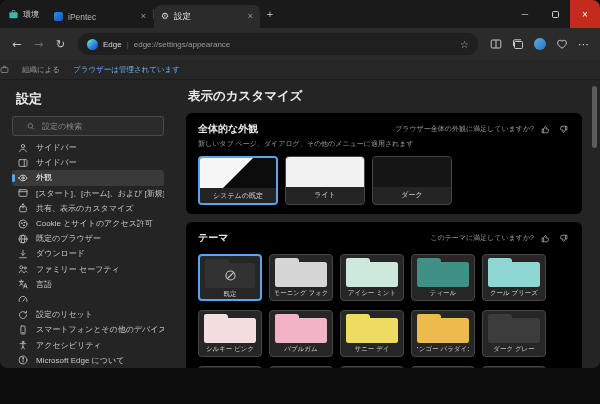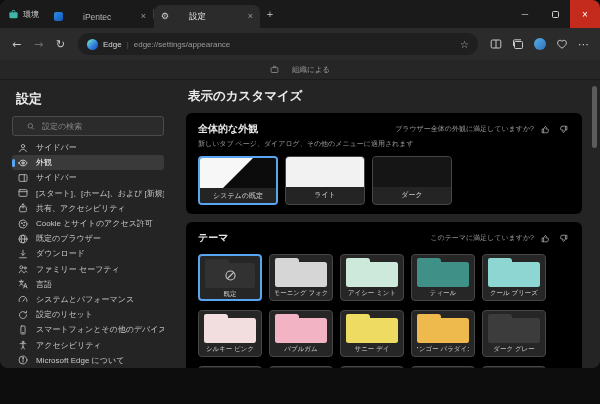--- a/index.html
+++ b/index.html
@@ -3,21 +3,21 @@
 <meta charset="utf-8">
 <style>
   html,body{margin:0;padding:0;background:#0d0d0d;font-family:"Liberation Sans","DejaVu Sans",sans-serif;}
   *{box-sizing:border-box;}
   .window{width:600px;height:368px;border-radius:8px;overflow:hidden;background:#242424;position:relative;margin:0 auto;}
 
   
   .titlebar{height:28px;background:#1a1a1a;display:flex;align-items:flex-end;}
   .workspace{display:flex;align-items:center;gap:4px;padding:0 8px;height:28px;}
   .ws-label{font-size:8px;color:#cfcfcf;}
-  .tab{width:106px;height:23px;display:flex;align-items:center;gap:20px;padding:0 7px;border-radius:7px 7px 0 0;color:#b5b5b5;font-size:8.5px;white-space:nowrap;overflow:hidden;}
+  .tab{width:106px;height:23px;display:flex;align-items:center;gap:5px;padding:0 7px;border-radius:7px 7px 0 0;color:#b5b5b5;font-size:8.5px;white-space:nowrap;overflow:hidden;}
   .tab.active{background:#2b2b2b;color:#e9e9e9;}
   .tab-close{margin-left:auto;font-size:9px;color:#9a9a9a;line-height:1;}
   .fav-ipentec{width:9px;height:9px;border-radius:2px;background:linear-gradient(135deg,#2f8fe8,#1156b8);flex:none;}
   .fav-gear{font-size:9px;color:#cfcfcf;line-height:1;flex:none;font-family:"DejaVu Sans",sans-serif;}
   .tab-divider{width:1px;height:10px;background:#3c3c3c;align-self:center;}
   .newtab{width:20px;height:20px;display:flex;align-items:center;justify-content:center;color:#b5b5b5;font-size:11px;align-self:center;}
   .win-controls{margin-left:auto;display:flex;height:28px;align-self:flex-start;}
   .wc{width:30px;height:28px;display:flex;align-items:center;justify-content:center;color:#cfcfcf;font-size:9px;}
   .wc .boxglyph{width:7px;height:7px;border:1px solid #cfcfcf;border-radius:1.5px;}
   .wc.close{background:#c42b1c;color:#fff;font-size:10px;}
@@ -28,21 +28,21 @@
   .tbtn.dim{color:#6a6a6a;}
   .addr{flex:1;height:22px;background:#1f1f1f;border-radius:11px;display:flex;align-items:center;padding:0 9px;margin:0 6px;gap:5px;min-width:0;}
   .edge-logo{width:11px;height:11px;border-radius:50%;background:linear-gradient(135deg,#6ee0c8 10%,#2f7de1 60%,#1b4fb0);flex:none;}
   .addr-badge{font-size:8px;color:#d8d8d8;flex:none;}
   .addr-div{color:#585858;font-size:8px;flex:none;}
   .addr-url{font-size:8px;color:#9a9a9a;flex:1;white-space:nowrap;overflow:hidden;}
   .addr-star{font-size:10px;color:#b5b5b5;flex:none;font-family:"DejaVu Sans",sans-serif;}
   .avatar{width:12px;height:12px;border-radius:50%;background:linear-gradient(135deg,#57b0e8,#2f6fb8);}
 
   
-  .banner{height:20px;background:#262626;border-bottom:1px solid #1b1b1b;display:flex;align-items:center;justify-content:center;gap:13px;font-size:7.5px;}
+  .banner{height:20px;background:#262626;border-bottom:1px solid #1b1b1b;display:flex;align-items:center;justify-content:flex-start;gap:13px;font-size:7.5px;}
   .banner .pref{color:#9a9a9a;}
   .banner .link{color:#6cb2f5;}
 
   
   .bodyrow{display:flex;height:324px;background:#242424;}
   .sidebar{width:172px;flex:none;padding:8px 8px 0 12px;}
   .sb-title{font-size:13px;font-weight:bold;color:#ececec;padding:2px 0 8px 4px;}
   .search{height:20px;border:1px solid #4a4a4a;border-radius:3px;background:#2b2b2b;display:flex;align-items:center;gap:5px;padding:0 14px;margin-bottom:4px;}
   .search input{background:transparent;border:0;outline:0;color:#ddd;font-size:8px;width:100%;font-family:inherit;}
   .search input::placeholder{color:#8a8a8a;}
@@ -153,20 +153,21 @@
     </div>
     <div class="tbtn">⋯</div>
   </div>
 
   <div class="banner">
     <svg width="9" height="9" viewBox="0 0 12 12">
         <rect x="1.5" y="3.5" width="9" height="6.5" rx="1.2" stroke="#9a9a9a" fill="none"></rect>
         <path d="M4.5 3.5V2.5a1 1 0 0 1 1-1h1a1 1 0 0 1 1 1v1" stroke="#9a9a9a" fill="none"></path>
       </svg>
     <span class="pref">組織による</span>
+    <span class="link">ブラウザーは管理されています</span>
   </div>
 
   <div class="bodyrow">
 
     <div class="sidebar">
       <div class="sb-title">設定</div>
       <div class="search">
         <svg width="9" height="9" viewBox="0 0 12 12">
             <circle cx="5" cy="5" r="3.4" stroke="#9a9a9a" fill="none"></circle>
             <line x1="7.6" y1="7.6" x2="10.5" y2="10.5" stroke="#9a9a9a"></line>
@@ -176,55 +177,55 @@
 
       <div class="nav-item">
         <span class="ni">
             <svg width="10" height="10" viewBox="0 0 12 12">
               <circle cx="6" cy="3.8" r="2"></circle>
               <path d="M2 10.5c.5-2 2-3 4-3s3.5 1 4 3"></path>
             </svg>
           </span>
         <span>サイドバー</span>
       </div>
+      <div class="nav-item">
+        <span class="ni">
+            <svg width="10" height="10" viewBox="0 0 12 12">
+              <rect x="1.2" y="2" width="9.6" height="8" rx="1"></rect>
+              <line x1="7.5" y1="2" x2="7.5" y2="10"></line>
+            </svg>
+          </span>
+        <span>サイドバー</span>
+      </div>
       <div class="nav-item sel">
         <span class="ni">
             <svg width="10" height="10" viewBox="0 0 12 12">
               <path d="M1 6c1.5-2.3 3.2-3.4 5-3.4S9.5 3.7 11 6c-1.5 2.3-3.2 3.4-5 3.4S2.5 8.3 1 6z"></path>
               <circle cx="6" cy="6" r="1.4"></circle>
             </svg>
           </span>
         <span>外観</span>
       </div>
       <div class="nav-item">
         <span class="ni">
             <svg width="10" height="10" viewBox="0 0 12 12">
               <rect x="1.2" y="2" width="9.6" height="8" rx="1"></rect>
-              <line x1="7.5" y1="2" x2="7.5" y2="10"></line>
-            </svg>
-          </span>
-        <span>サイドバー</span>
-      </div>
-      <div class="nav-item">
-        <span class="ni">
-            <svg width="10" height="10" viewBox="0 0 12 12">
-              <rect x="1.2" y="2" width="9.6" height="8" rx="1"></rect>
               <line x1="1.2" y1="4.4" x2="10.8" y2="4.4"></line>
             </svg>
           </span>
         <span>[スタート]、[ホーム]、および [新規] タブ</span>
       </div>
       <div class="nav-item">
         <span class="ni">
             <svg width="10" height="10" viewBox="0 0 12 12">
               <rect x="2" y="4.5" width="8" height="6" rx="1"></rect>
               <path d="M6 1v5M4.2 2.8 6 1l1.8 1.8"></path>
             </svg>
           </span>
-        <span>共有、アクセシビリティ</span>
+        <span>共有、表示のカスタマイズ</span>
       </div>
       <div class="nav-item">
         <span class="ni">
             <svg width="10" height="10" viewBox="0 0 12 12">
               <circle cx="6" cy="6" r="4.8"></circle>
               <circle cx="4.5" cy="5" r=".5" fill="#c0c0c0"></circle>
               <circle cx="7" cy="7.5" r=".5" fill="#c0c0c0"></circle>
               <circle cx="7.5" cy="4.3" r=".5" fill="#c0c0c0"></circle>
             </svg>
           </span>
@@ -266,21 +267,20 @@
           </span>
         <span>言語</span>
       </div>
       <div class="nav-item">
         <span class="ni">
             <svg width="10" height="10" viewBox="0 0 12 12">
               <path d="M1.4 9a4.8 4.8 0 1 1 9.2 0"></path>
               <line x1="6" y1="8.6" x2="8.3" y2="5.6"></line>
             </svg>
           </span>
-        <span>システムとパフォーマンス</span>
       </div>
       <div class="nav-item">
         <span class="ni">
             <svg width="10" height="10" viewBox="0 0 12 12">
               <path d="M10.2 6a4.2 4.2 0 1 1-1.3-3M10.2 1.4v2h-2"></path>
             </svg>
           </span>
         <span>設定のリセット</span>
       </div>
       <div class="nav-item">

